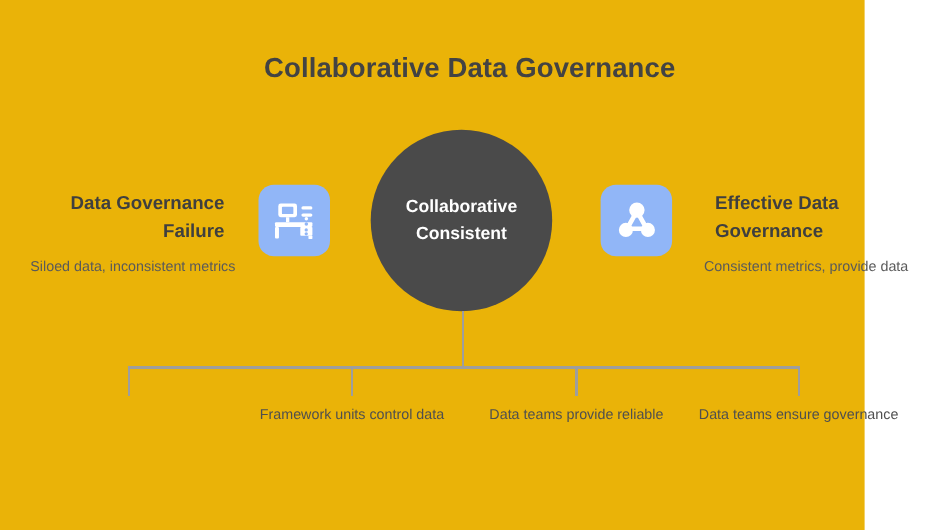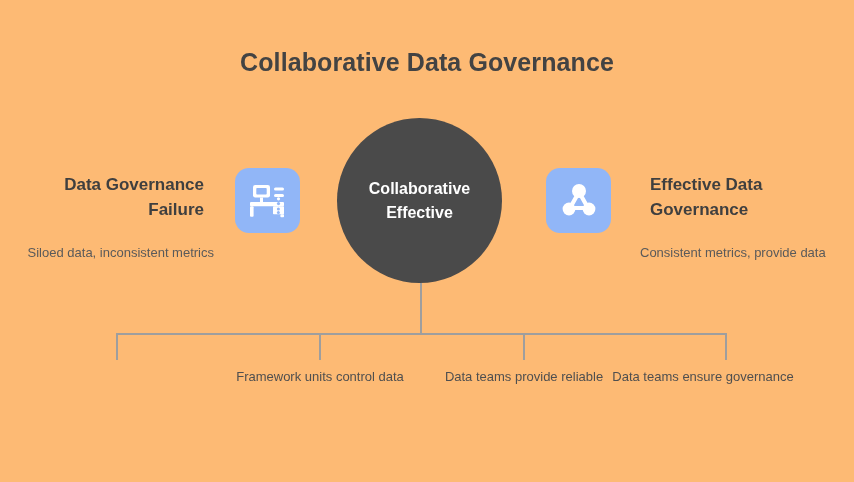--- a/index.html
+++ b/index.html
@@ -9,23 +9,23 @@
   }
   body {
     width: 854px;
     height: 482px;
     overflow: hidden;
     font-family: "Liberation Sans", sans-serif;
     -webkit-font-smoothing: antialiased;
   }
   #canvas {
     position: relative;
-    width: 854px;
+    width: 786px;
     height: 482px;
-    background: #fdba74;
+    background: #eab308;
   }
 
   
   .title {
     position: absolute;
     left: 0;
     top: 48px;
     width: 854px;
     text-align: center;
     font-size: 25px;
@@ -43,21 +43,21 @@
   .side-right { left: 640px; top: 163px; text-align: left; }
 
   .side-heading {
     font-size: 17px;
     font-weight: bold;
     color: #3f3f3f;
     line-height: 1.45;
     margin: 10px;
   }
   .side-sub {
-    margin-top: 22px;
+    margin-top: 11px;
     font-size: 13px;
     font-weight: normal;
     color: #5a5a5a;
     line-height: 1.42;
   }
 
   
   .icon-tile {
     position: absolute;
     width: 65px;
@@ -158,21 +158,21 @@
         <g fill="#91b6f7">
           <rect x="9.3" y="8" width="10.4" height="6.6" rx="0.8"></rect>
           <circle cx="31.4" cy="29" r="1.5"></circle>
           <circle cx="31.4" cy="32.6" r="1.5"></circle>
         </g>
       </svg>
     </span>
   </div>
 
   <div class="hub-circle">
-    <div class="hub-label">Collaborative Effective</div>
+    <div class="hub-label">Collaborative Consistent</div>
   </div>
 
   <div class="icon-tile right">
     <span>
       <svg width="40" height="40" viewBox="0 0 40 40" aria-hidden="true">
         <g stroke="#ffffff" stroke-width="4.2" fill="none" stroke-linecap="round">
           <line x1="20" y1="11" x2="11" y2="27"></line>
           <line x1="20" y1="11" x2="29" y2="27"></line>
           <line x1="11" y1="27" x2="29" y2="27"></line>
         </g>
@@ -197,16 +197,16 @@
       <line x1="117" y1="54" x2="117" y2="80"></line>
       <line x1="320" y1="54" x2="320" y2="80"></line>
       <line x1="524" y1="54" x2="524" y2="80"></line>
       <line x1="726" y1="54" x2="726" y2="80"></line>
     </g>
   </svg>
 
   <div class="leaf-row">
     <div class="leaf-label" style="left:222px;">Framework units control data</div>
     <div class="leaf-label" style="left:426px;">Data teams provide reliable</div>
-    <div class="leaf-label" style="left:605px;">Data teams ensure governance</div>
+    <div class="leaf-label" style="left:628px;">Data teams ensure governance</div>
   </div>
 
 </div>
 
 </body></html>

